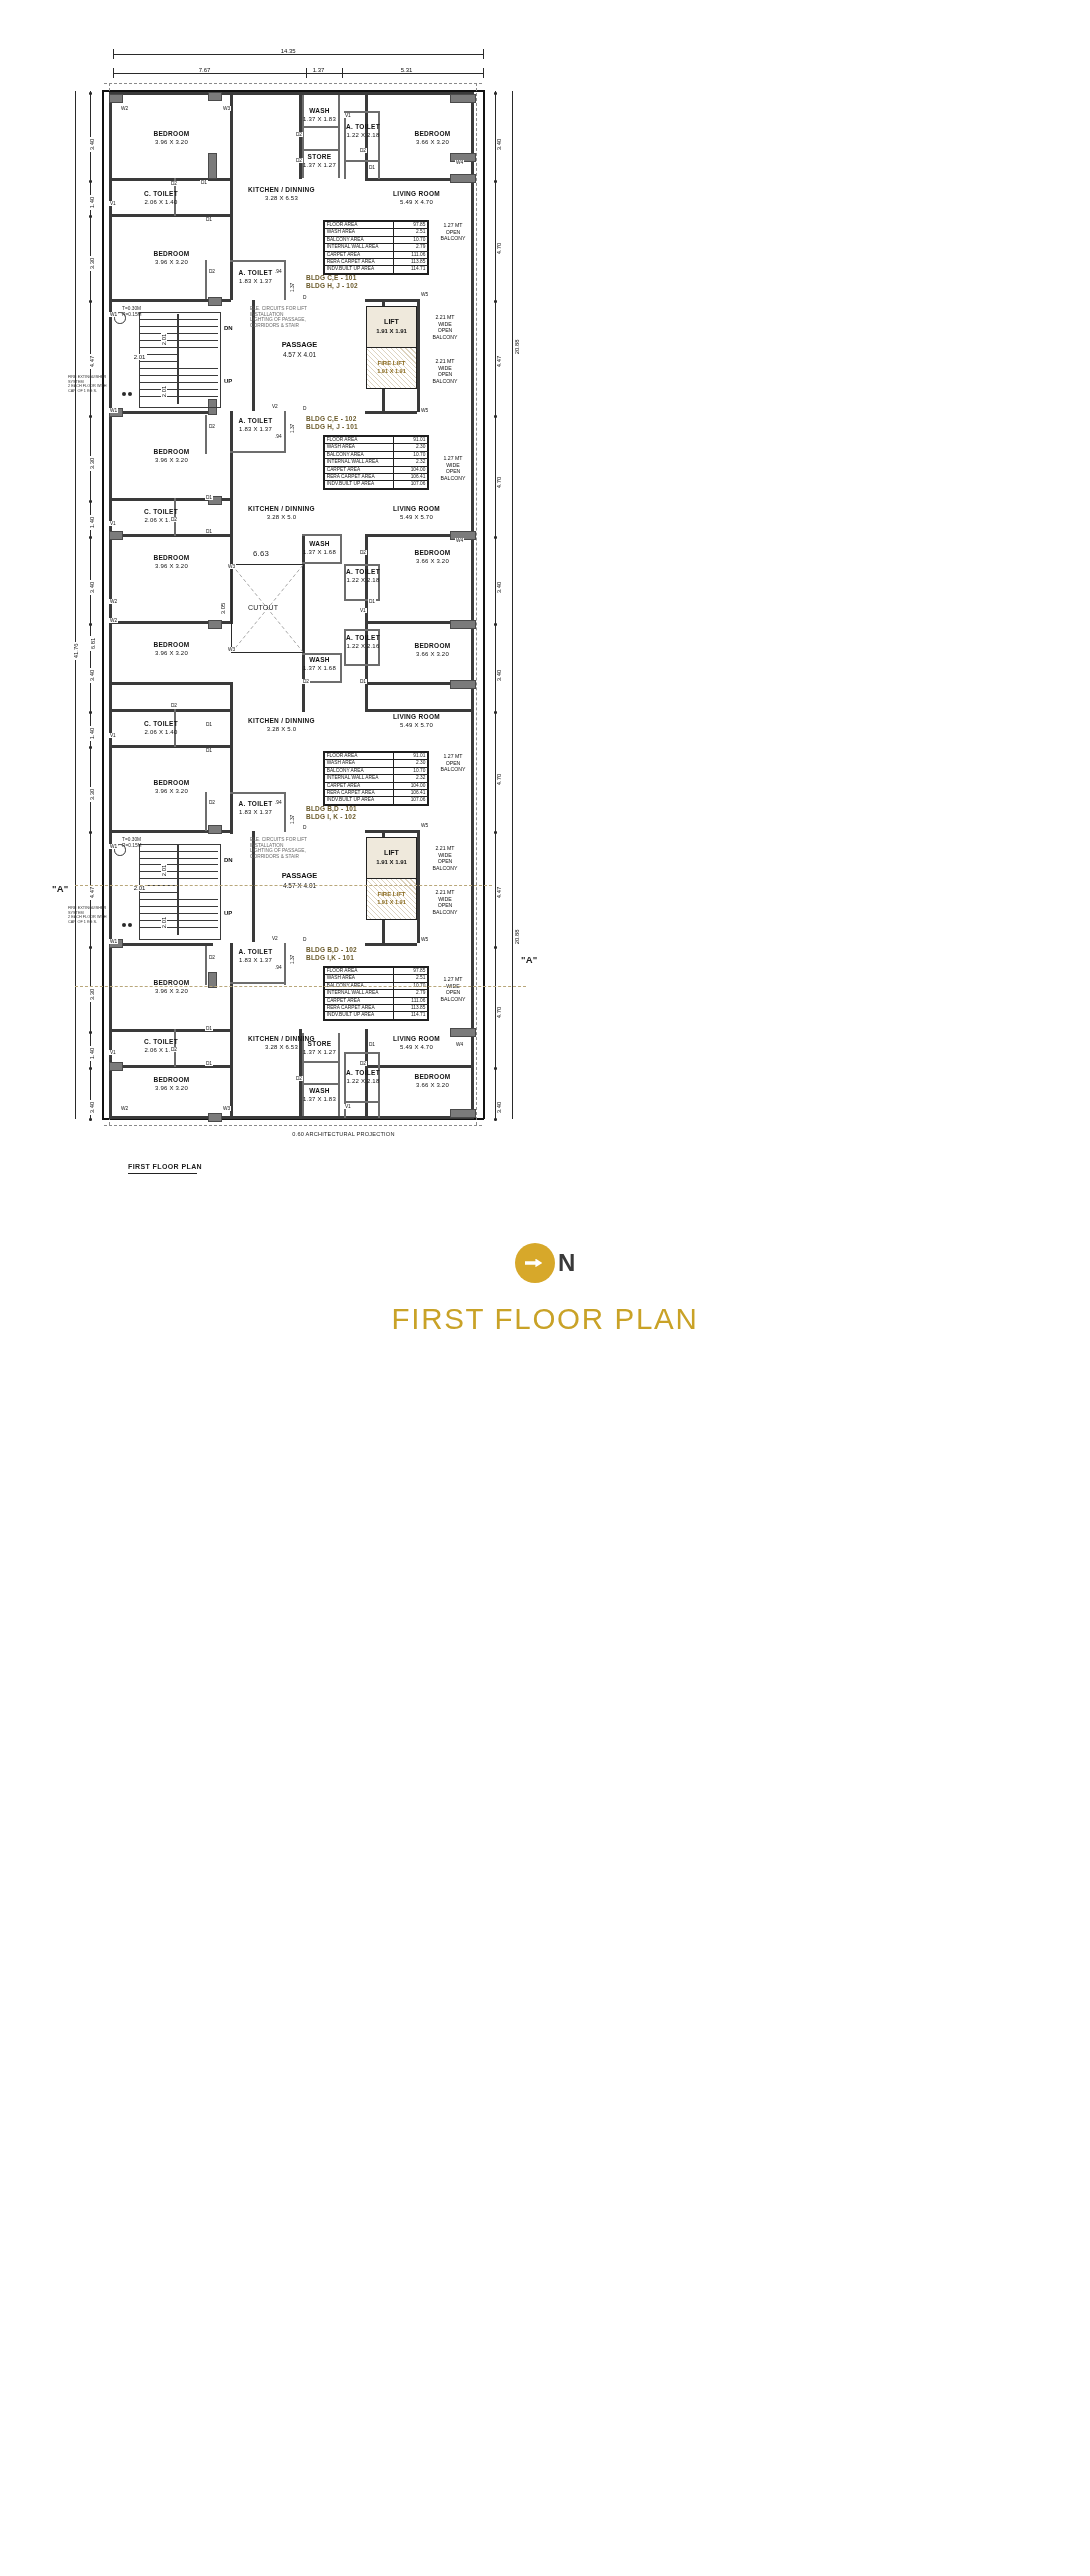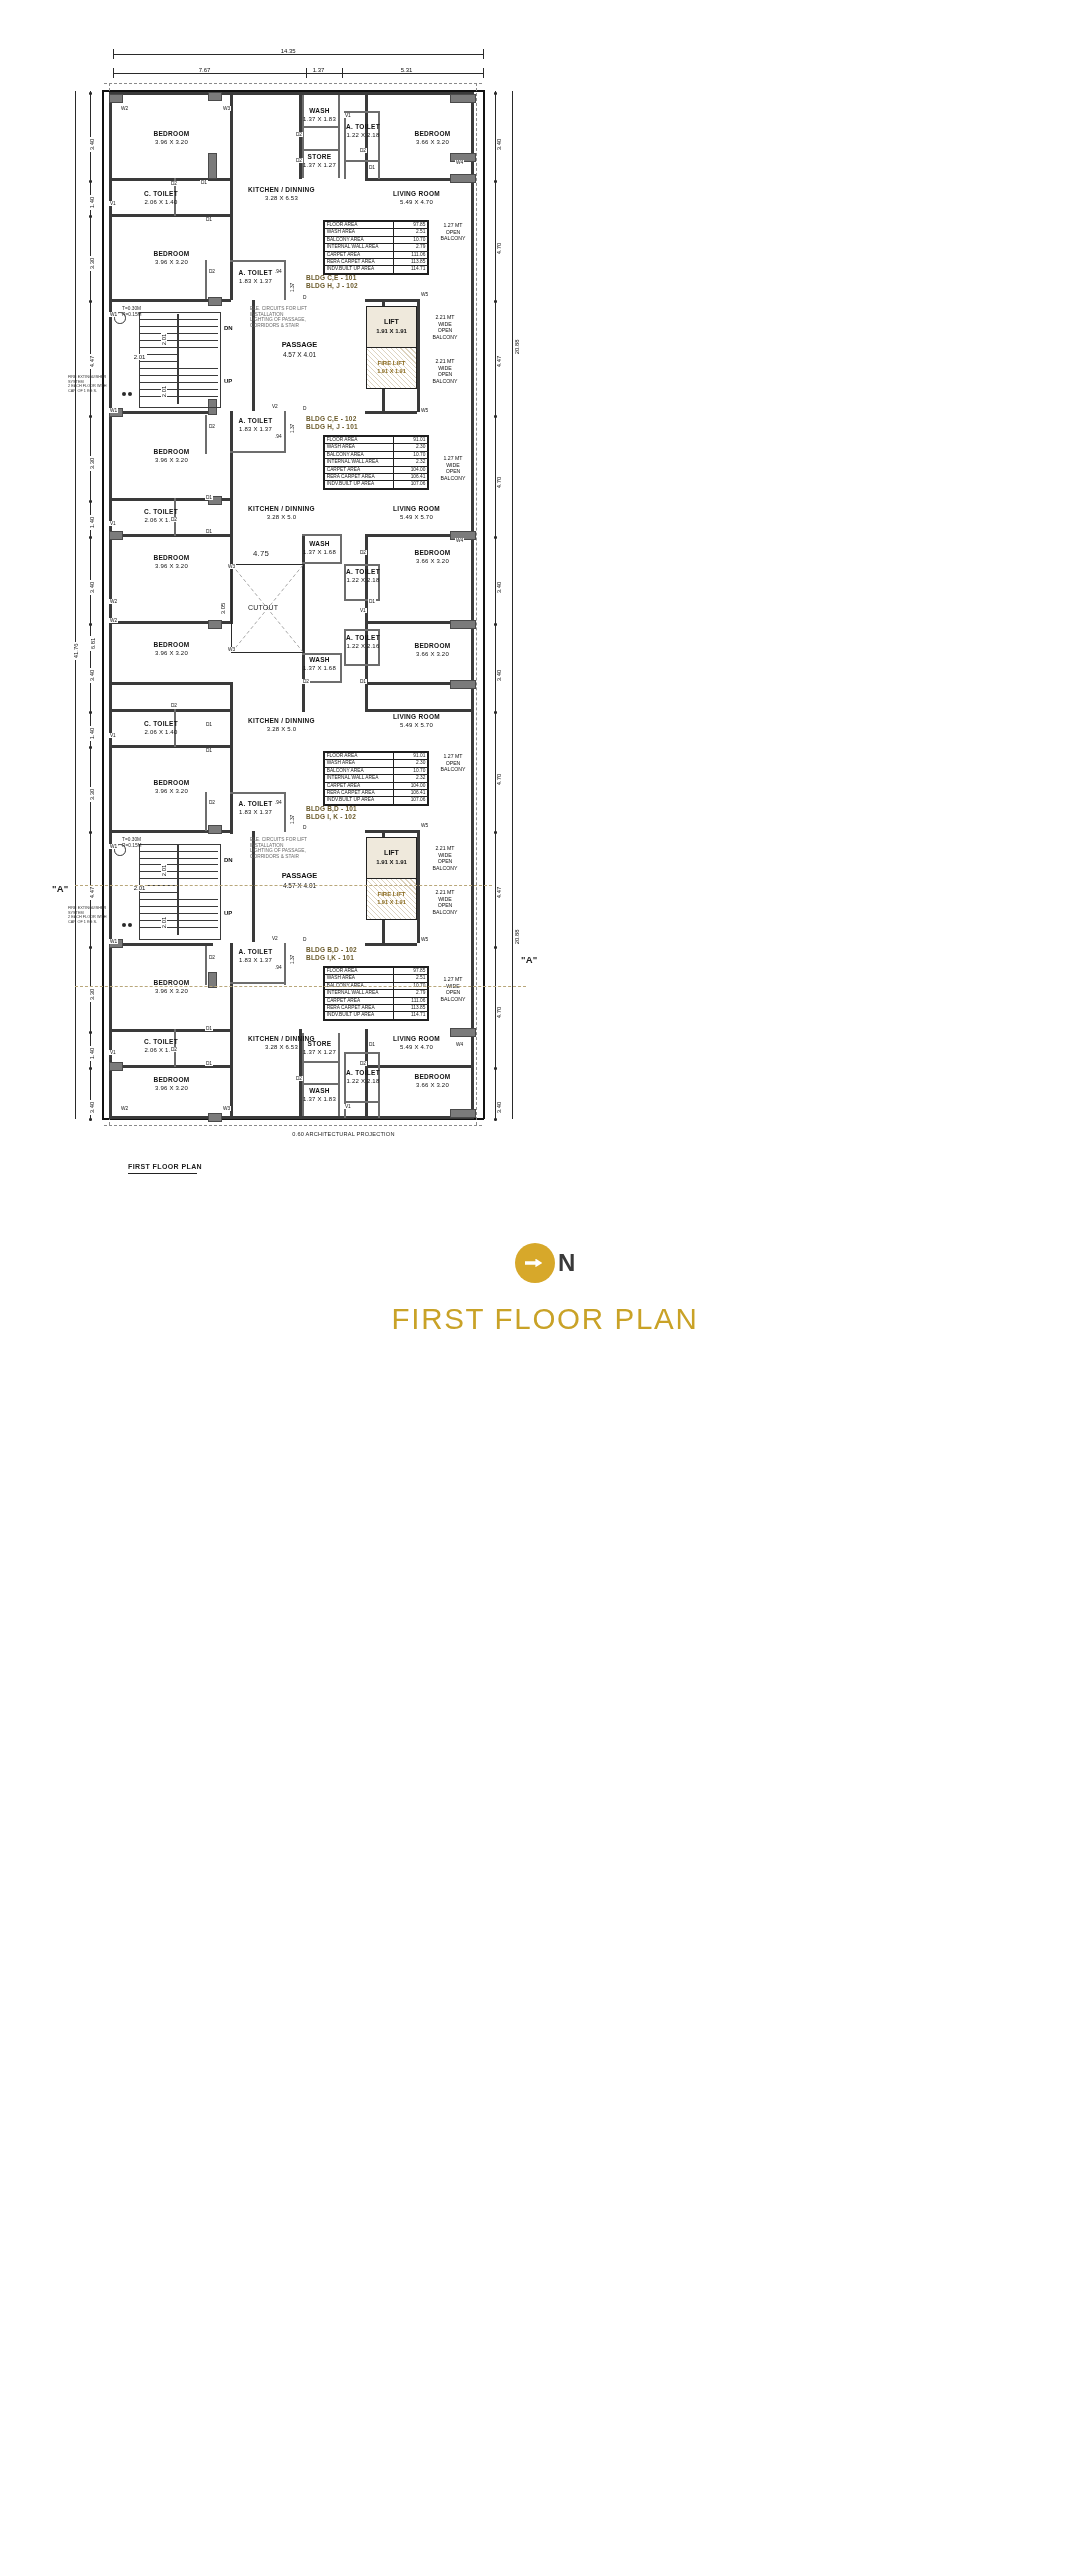--- a/index.html
+++ b/index.html
@@ -539,21 +539,21 @@
     <span>A. TOILET</span><br>
     <span class="dim">1.22 X 2.16</span>
   </div>
 
   <div class="cutout" style="left:231px;top:564px;width:71px;height:87px;">
     <svg class="cutoutx" viewBox="0 0 82 100" preserveAspectRatio="none">
       <line x1="0" y1="0" x2="82" y2="100" stroke="#9a9a9a" stroke-width="1" stroke-dasharray="4,3"></line>
       <line x1="82" y1="0" x2="0" y2="100" stroke="#9a9a9a" stroke-width="1" stroke-dasharray="4,3"></line>
     </svg>
   </div>
-  <div class="txt" style="left:253px;top:550px;font-size:7.8px;">4.75</div>
+  <div class="txt" style="left:253px;top:550px;font-size:7.8px;">6.63</div>
   <div class="txt" style="left:248px;top:604px;font-size:7px;">CUTOUT</div>
   <div class="dimtxt vert" style="left:220px;top:616px;">3.05</div>
 
   <div class="room" style="left:122px;top:720px;width:78px;">
     <span>C. TOILET</span><br>
     <span class="dim">2.06 X 1.40</span>
   </div>
   <div class="room" style="left:234px;top:717px;width:95px;">
     <span>KITCHEN / DINNING</span><br>
     <span class="dim">3.28 X 5.0</span>

